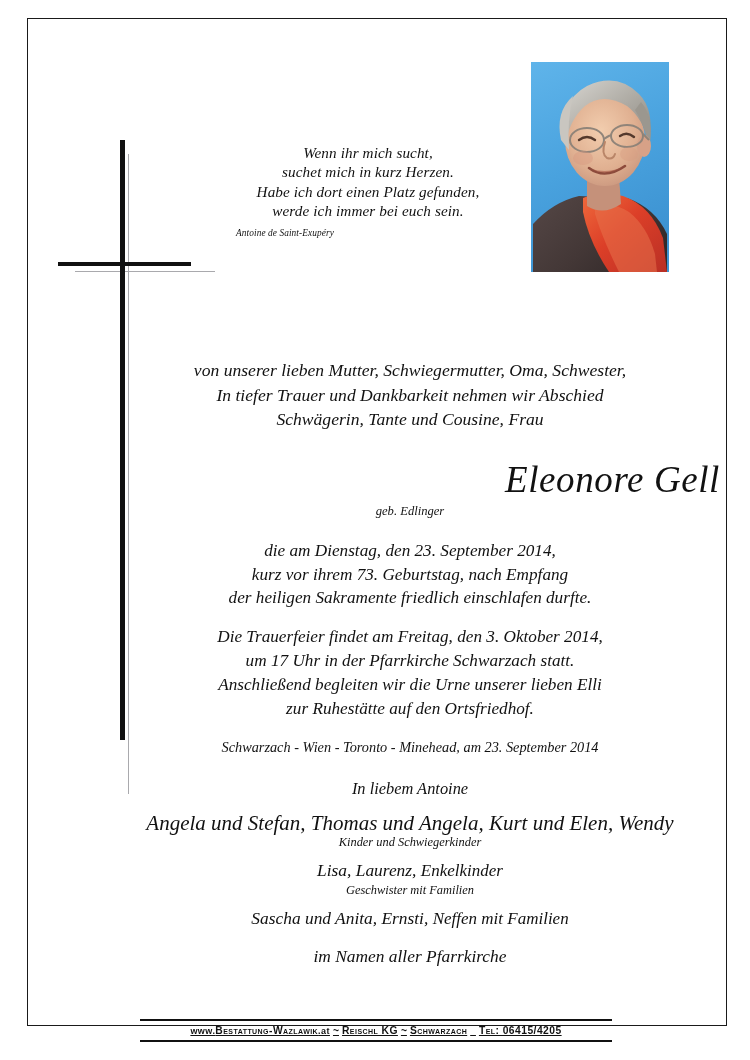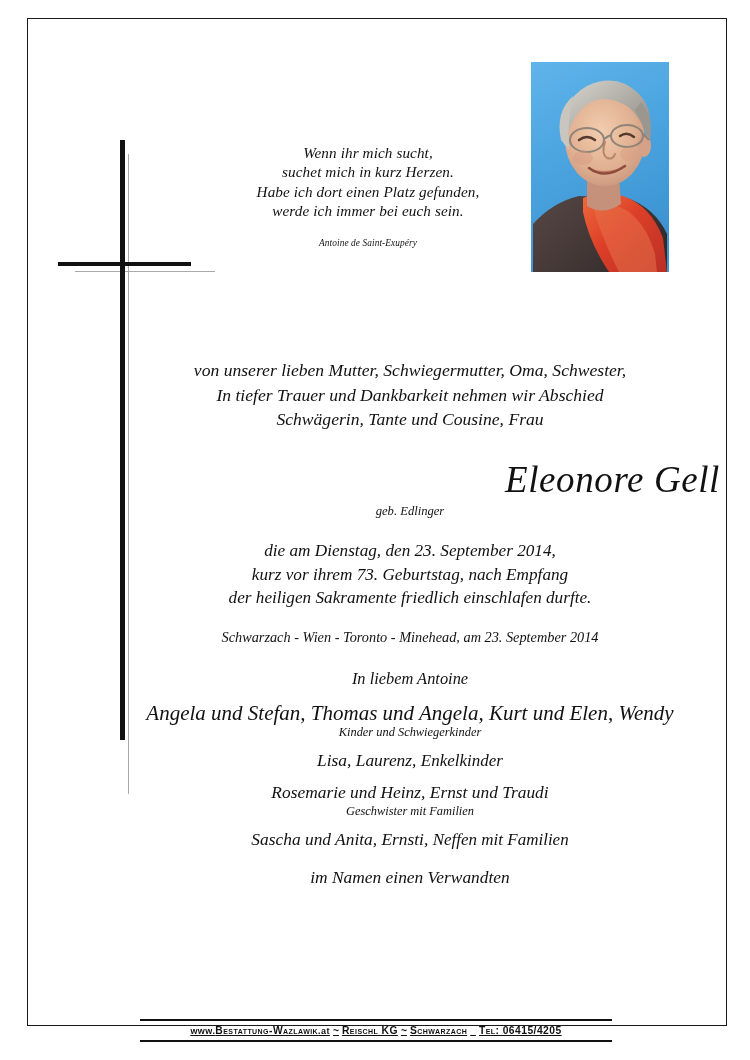--- a/index.html
+++ b/index.html
@@ -93,22 +93,22 @@
     left: 236px;
     top: 143px;
     width: 264px;
     text-align: center;
     font-style: italic;
     font-size: 15.2px;
     line-height: 19.4px;
     letter-spacing: .1px;
   }
   .quote-attr {
-    margin-top: 13px;
-    text-align: center;
+    margin-top: 3px;
+    text-align: left;
     font-style: italic;
     font-size: 9.3px;
     letter-spacing: .1px;
   }
 
   
   .body-block {
     position: absolute;
     left: 100px;
     top: 358px;
@@ -318,42 +318,47 @@
 
     <div class="name">Eleonore Gell</div>
     <div class="maiden">geb. Edlinger</div>
 
     <div class="para">
       <div>die am Dienstag, den 23. September 2014,</div>
       <div>kurz vor ihrem 73. Geburtstag, nach Empfang</div>
       <div>der heiligen Sakramente friedlich einschlafen durfte.</div>
     </div>
 
+    <div class="para2">
+      <div>Die Trauerfeier findet am Freitag, den 3. Oktober 2014,</div>
+      <div>um 17 Uhr in der Pfarrkirche Schwarzach statt.</div>
+      <div>Anschließend begleiten wir die Urne unserer lieben Elli</div>
+      <div>zur Ruhestätte auf den Ortsfriedhof.</div>
+    </div>
 
     <div class="places">Schwarzach - Wien - Toronto - Minehead, am 23. September 2014</div>
 
     <div class="remember">In liebem Antoine</div>
 
     <div class="fam-names">Angela und Stefan, Thomas und Angela, Kurt und Elen, Wendy</div>
     <div class="fam-role">Kinder und Schwiegerkinder</div>
 
     <div class="fam-row">
       <span>Lisa, Laurenz,</span>
       <span class="inline-role">Enkelkinder</span>
     </div>
 
-    <div class="fam-row">Rosemarie und Heinz, Ernst und Traudi</div>
     <div class="fam-role">Geschwister mit Familien</div>
 
     <div class="fam-row">
       <span>Sascha und Anita, Ernsti,</span>
       <span class="inline-role">Neffen mit Familien</span>
     </div>
 
-    <div class="closing">im Namen einen Verwandten</div>
+    <div class="closing">im Namen aller Pfarrkirche</div>
   </div>
 
   <div class="footer-rule-top"></div>
   <div class="footer-text">
     <span class="low">www.</span><span>Bestattung-Wazlawik</span><span class="low">.at</span><span class="sep">~</span><span>Reischl KG</span><span class="sep">~</span><span>Schwarzach</span><span class="sep">&nbsp;&nbsp;</span><span>Tel: 06415/4205</span>
   </div>
   <div class="footer-rule-bottom"></div>
 
 </div>
 

